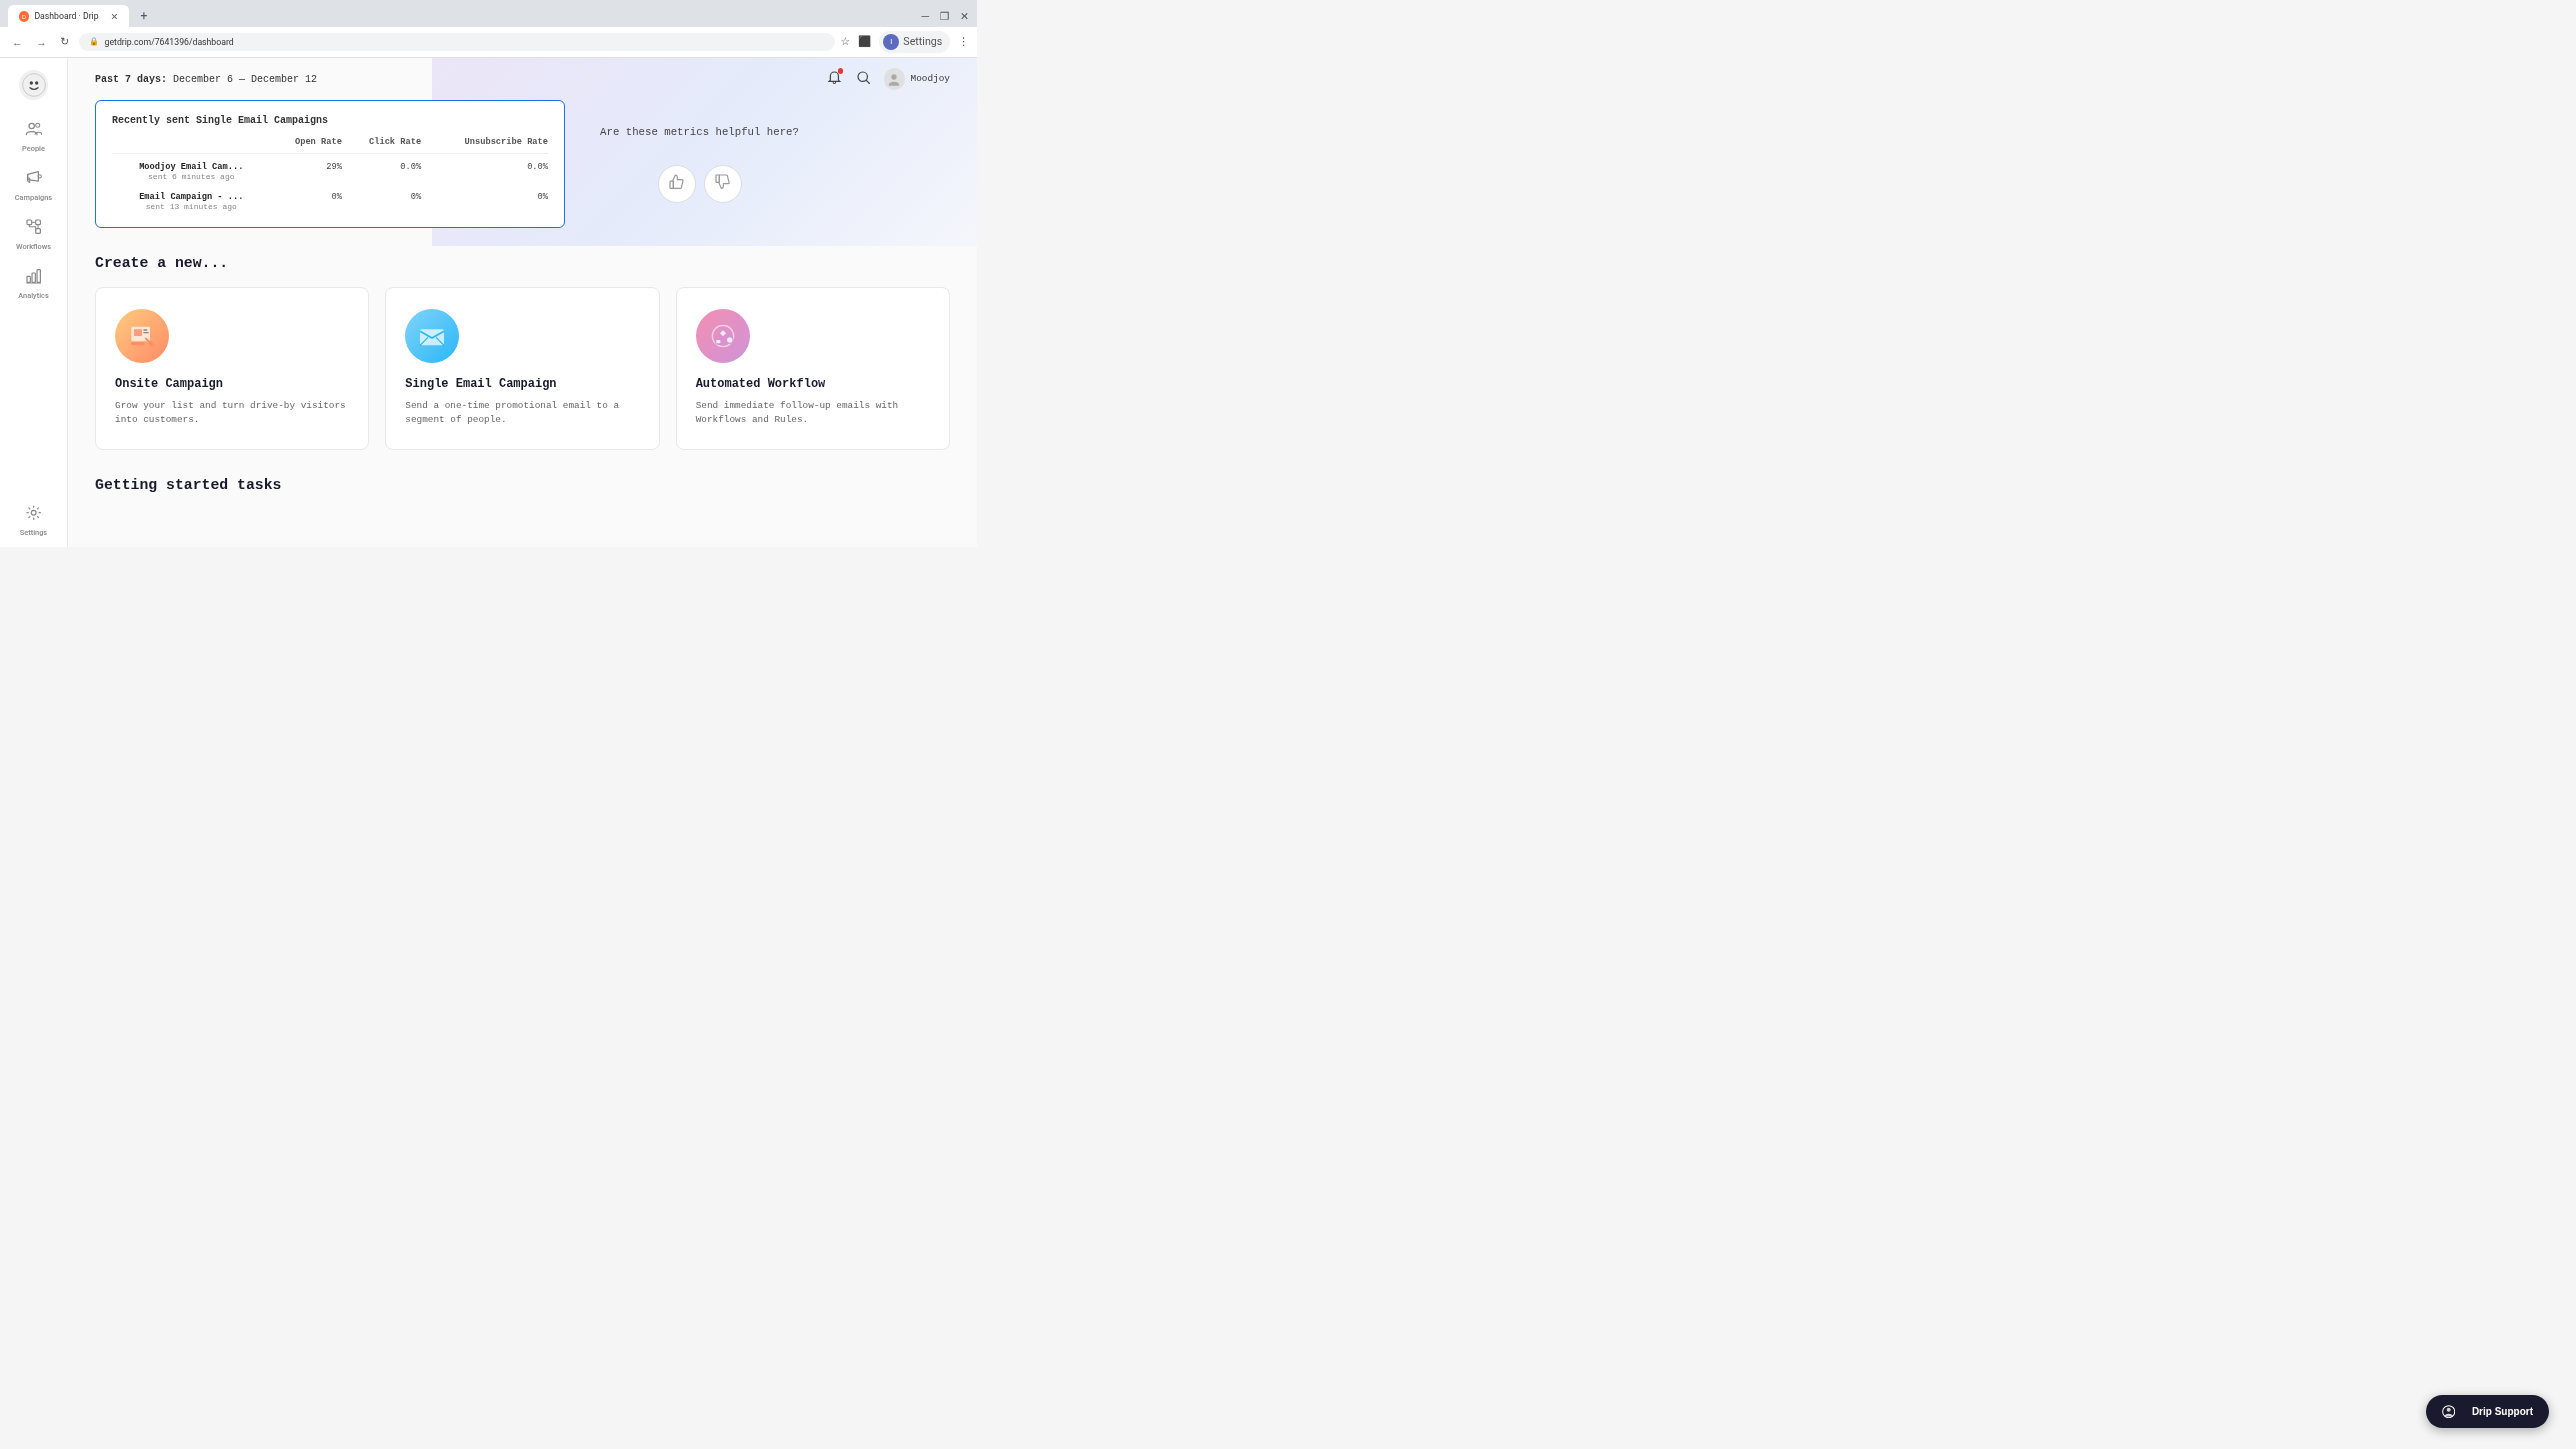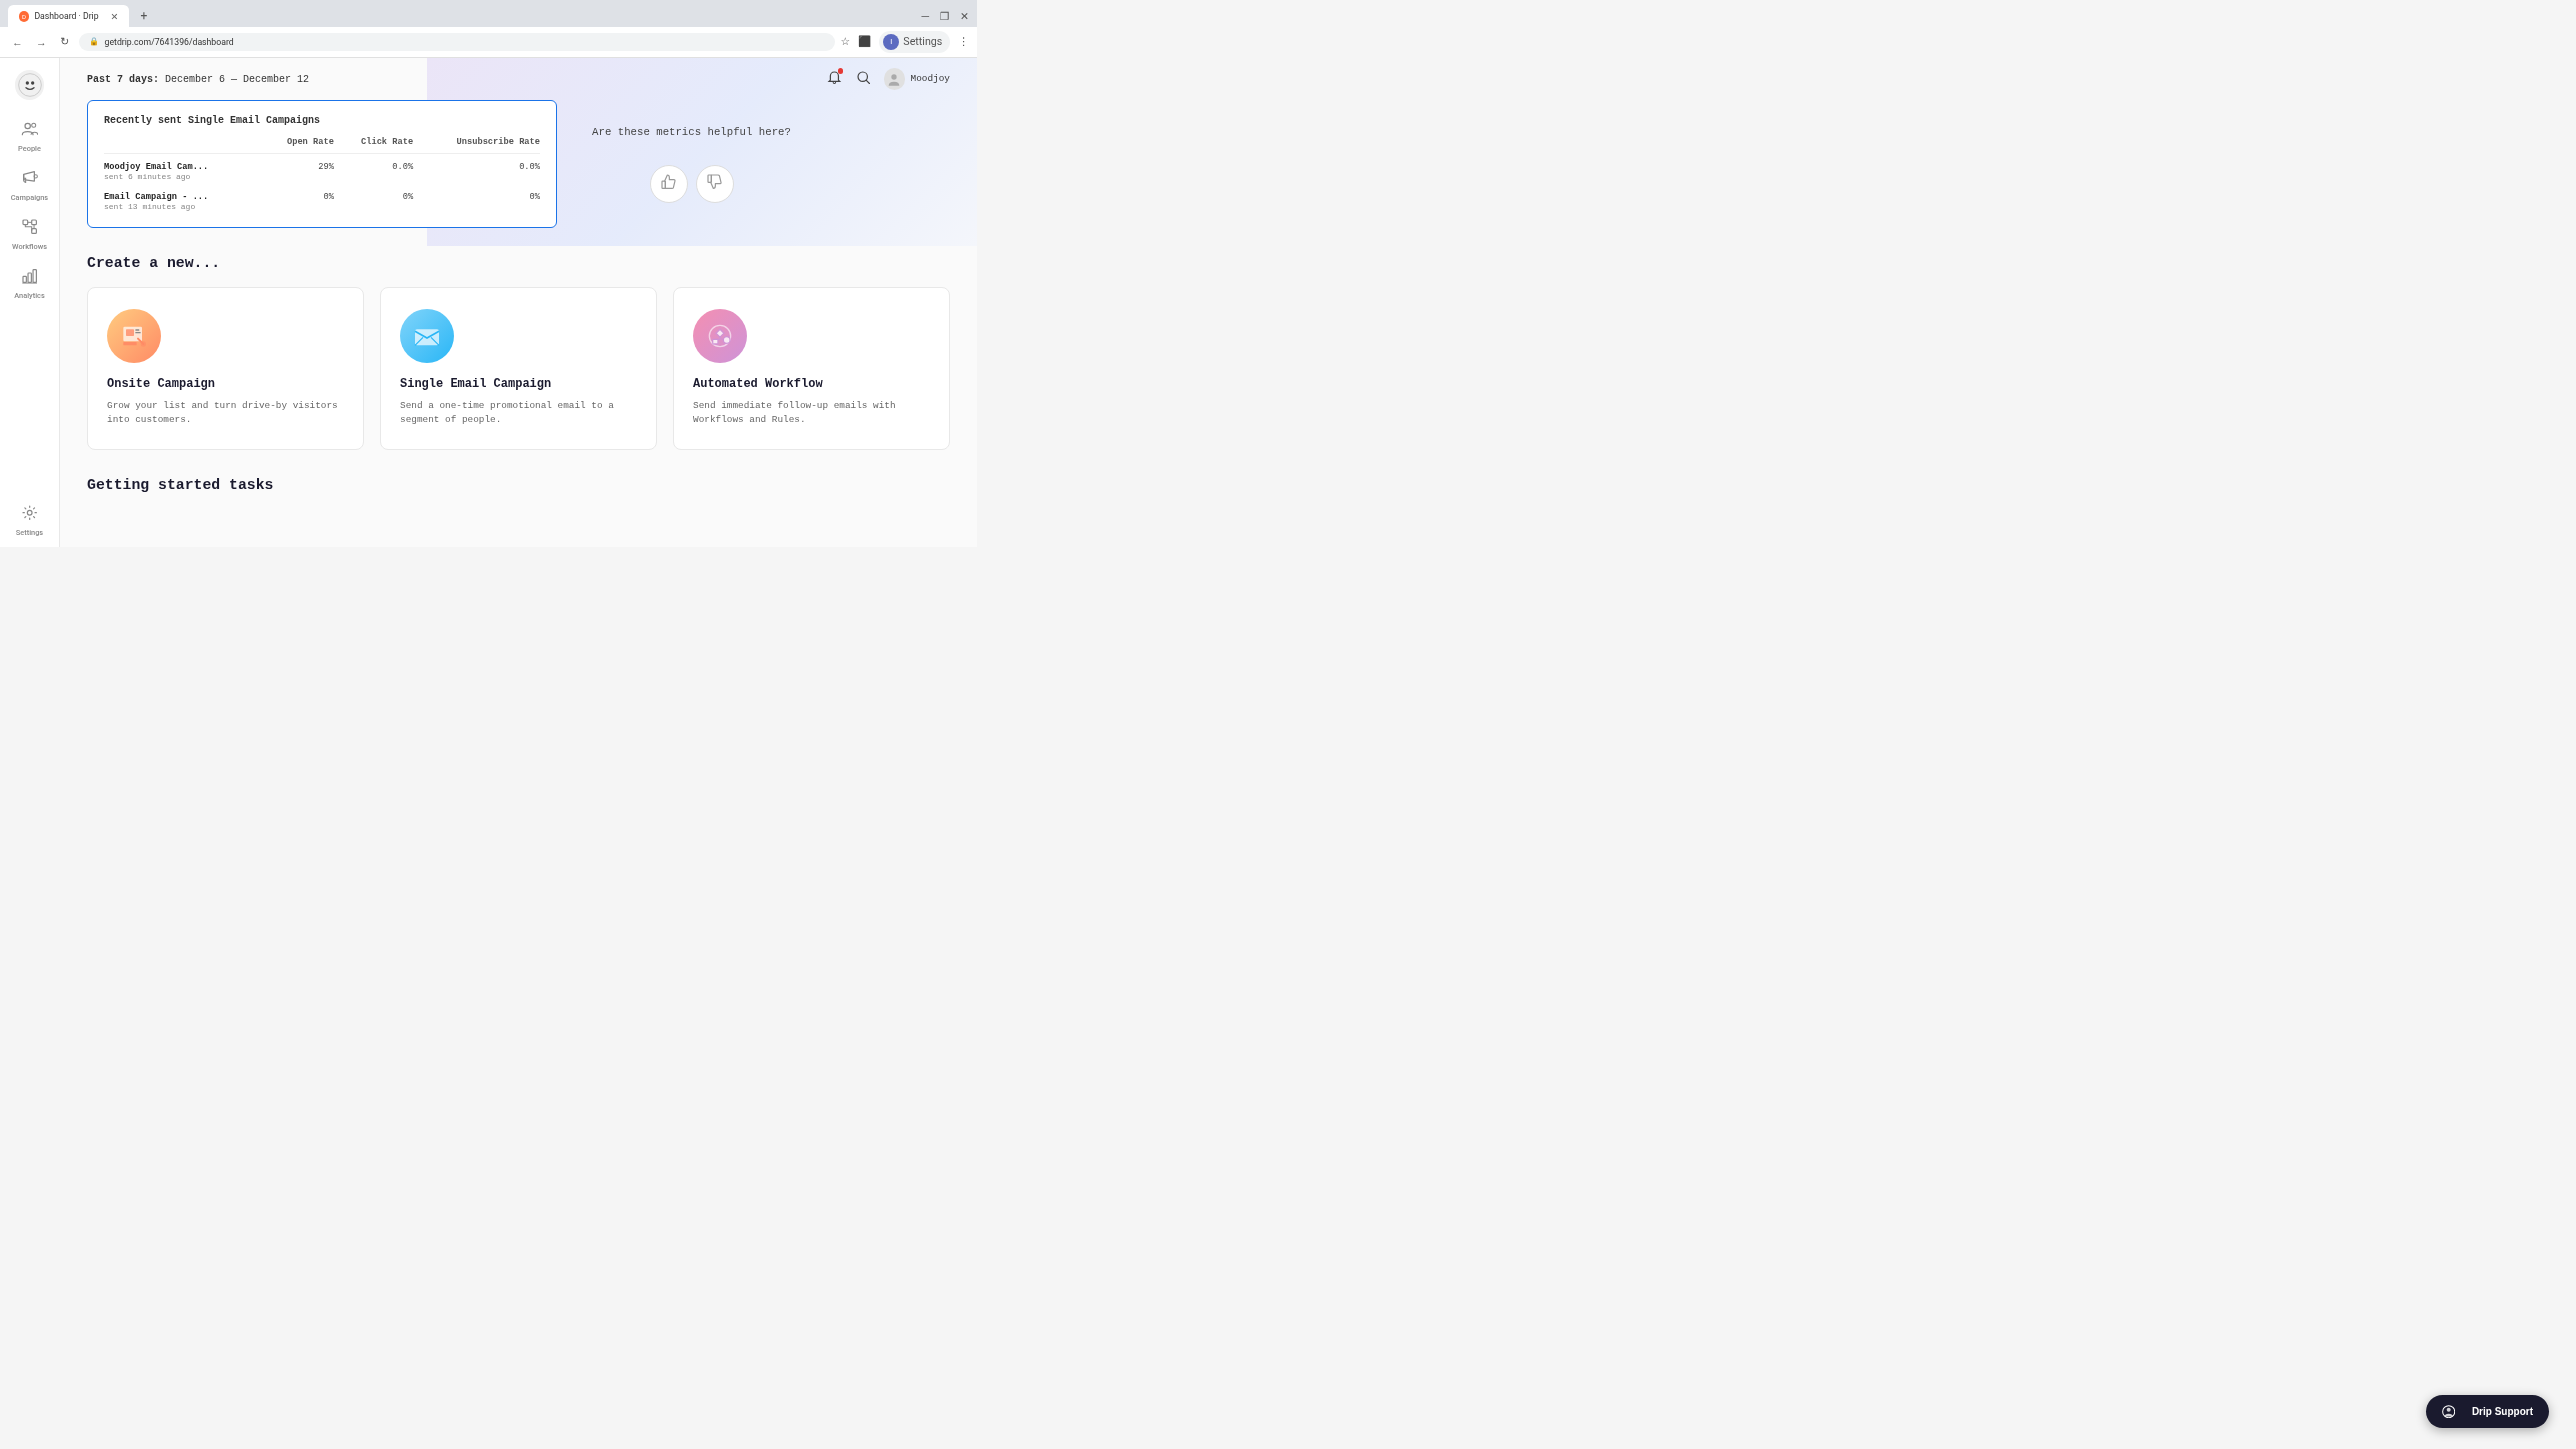--- a/index.html
+++ b/index.html
@@ -129,21 +129,21 @@
 
     
     .app-layout {
       display: flex;
       height: calc(547px - 50px);
       background: #fff;
     }
 
     
     .sidebar {
-      width: 60px;
+      width: 68px;
       background: #fff;
       border-right: 0.7px solid #e8e8e8;
       display: flex;
       flex-direction: column;
       align-items: center;
       padding: 10.7px 0;
       gap: 2.7px;
     }
     .sidebar-logo {
       width: 34px;
@@ -302,20 +302,21 @@
       border-bottom: 0.7px solid #eee;
     }
     .campaigns-table thead tr th:not(:first-child) {
       text-align: right;
     }
     .campaigns-table tbody tr td {
       font-size: 8.7px;
       color: #444;
       padding: 8px 0 2.7px 0;
       vertical-align: top;
+      text-align: center;
     }
     .campaigns-table tbody tr td:not(:first-child) {
       text-align: right;
     }
     .campaign-name {
       font-weight: 600;
       color: #222;
     }
     .campaign-sent {
       font-size: 8px;

